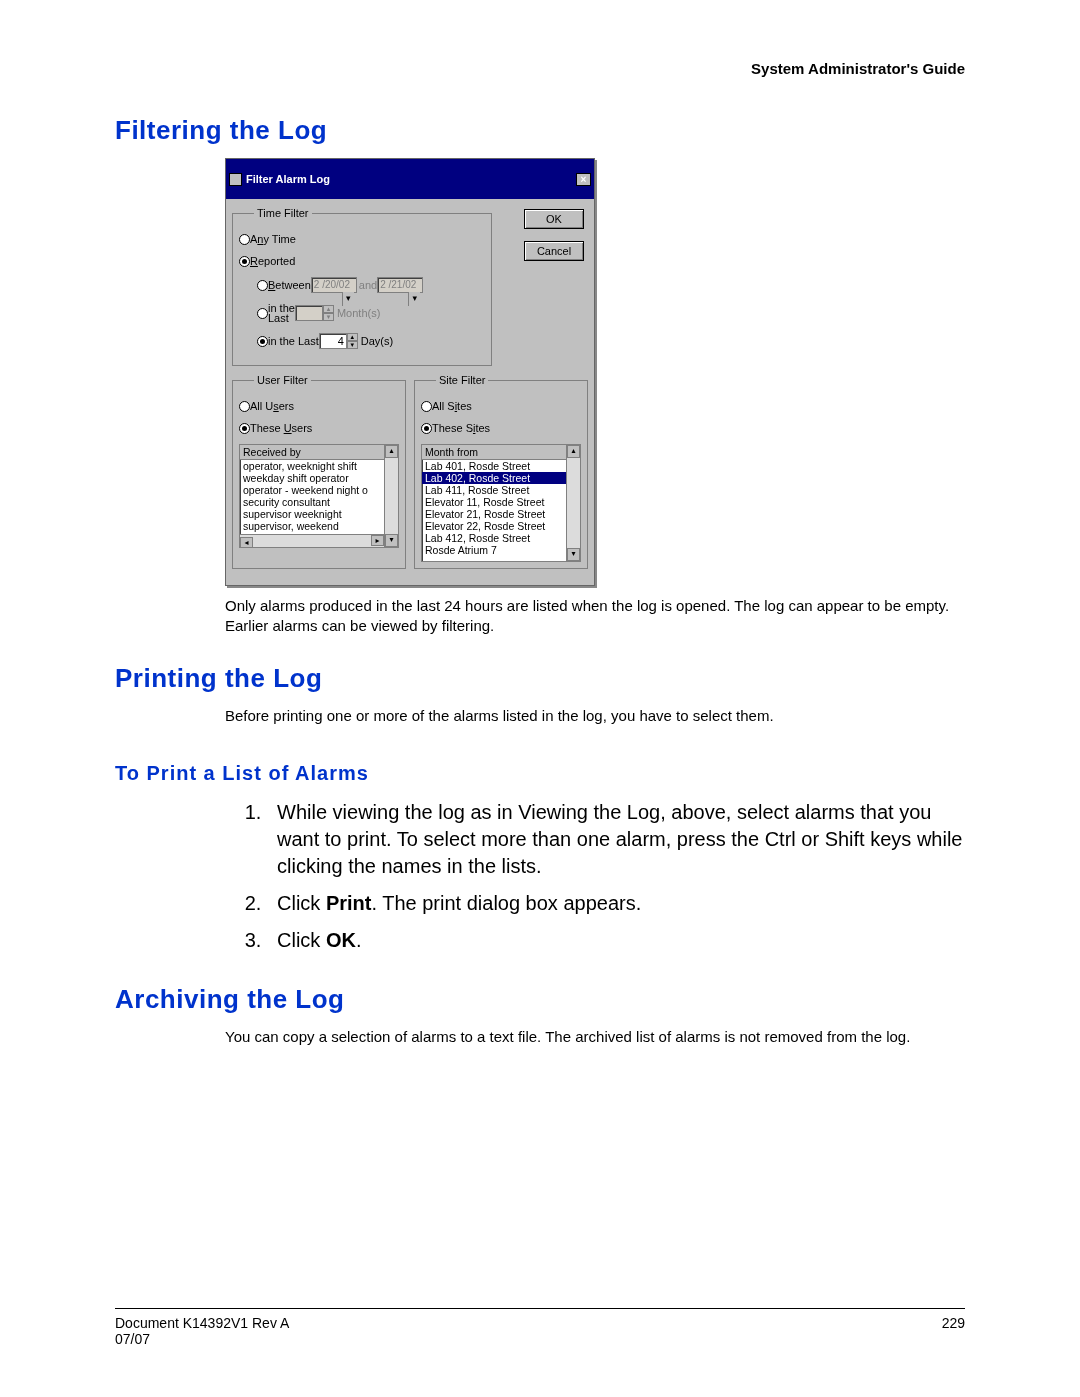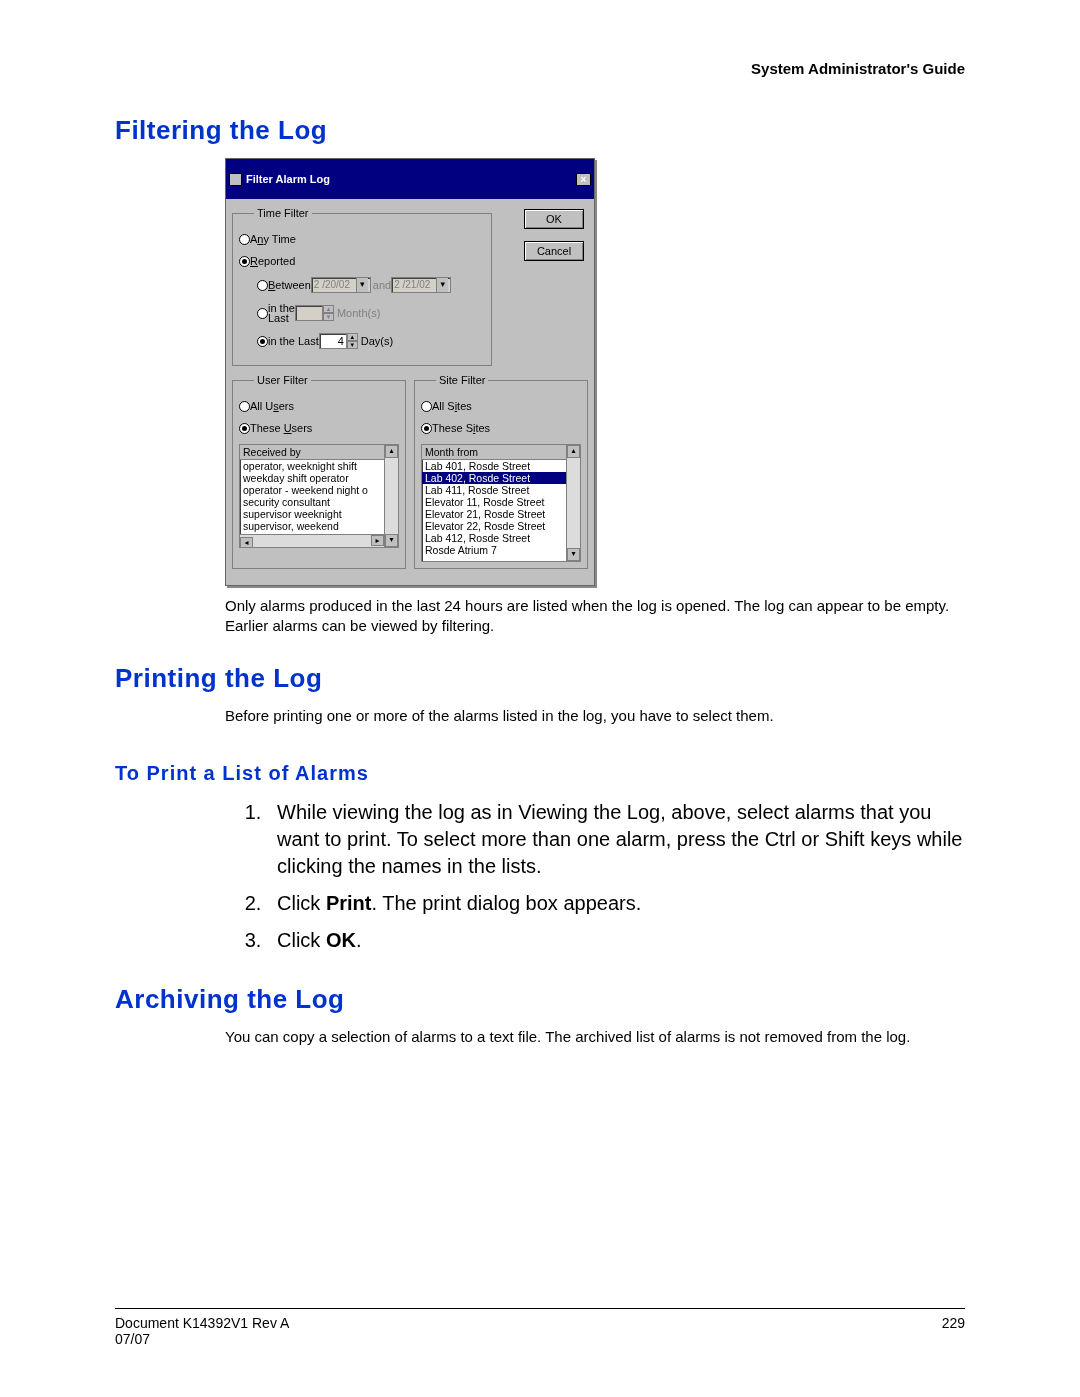--- a/index.html
+++ b/index.html
@@ -159,21 +159,21 @@
   .btn-col {
     position: absolute;
     right: 10px;
     top: 10px;
     display: flex;
     flex-direction: column;
     gap: 6px;
   }
   .datebox {
     display: inline-block;
-    width: 60px;
+    width: 46px;
     height: 16px;
     border: 1px solid #808080;
     box-shadow: inset 1px 1px #404040;
     background: #d4d0c8;
     color: #808080;
     font-size: 10px;
     padding: 0 2px;
     line-height: 14px;
   }
   .datebox .dd {

